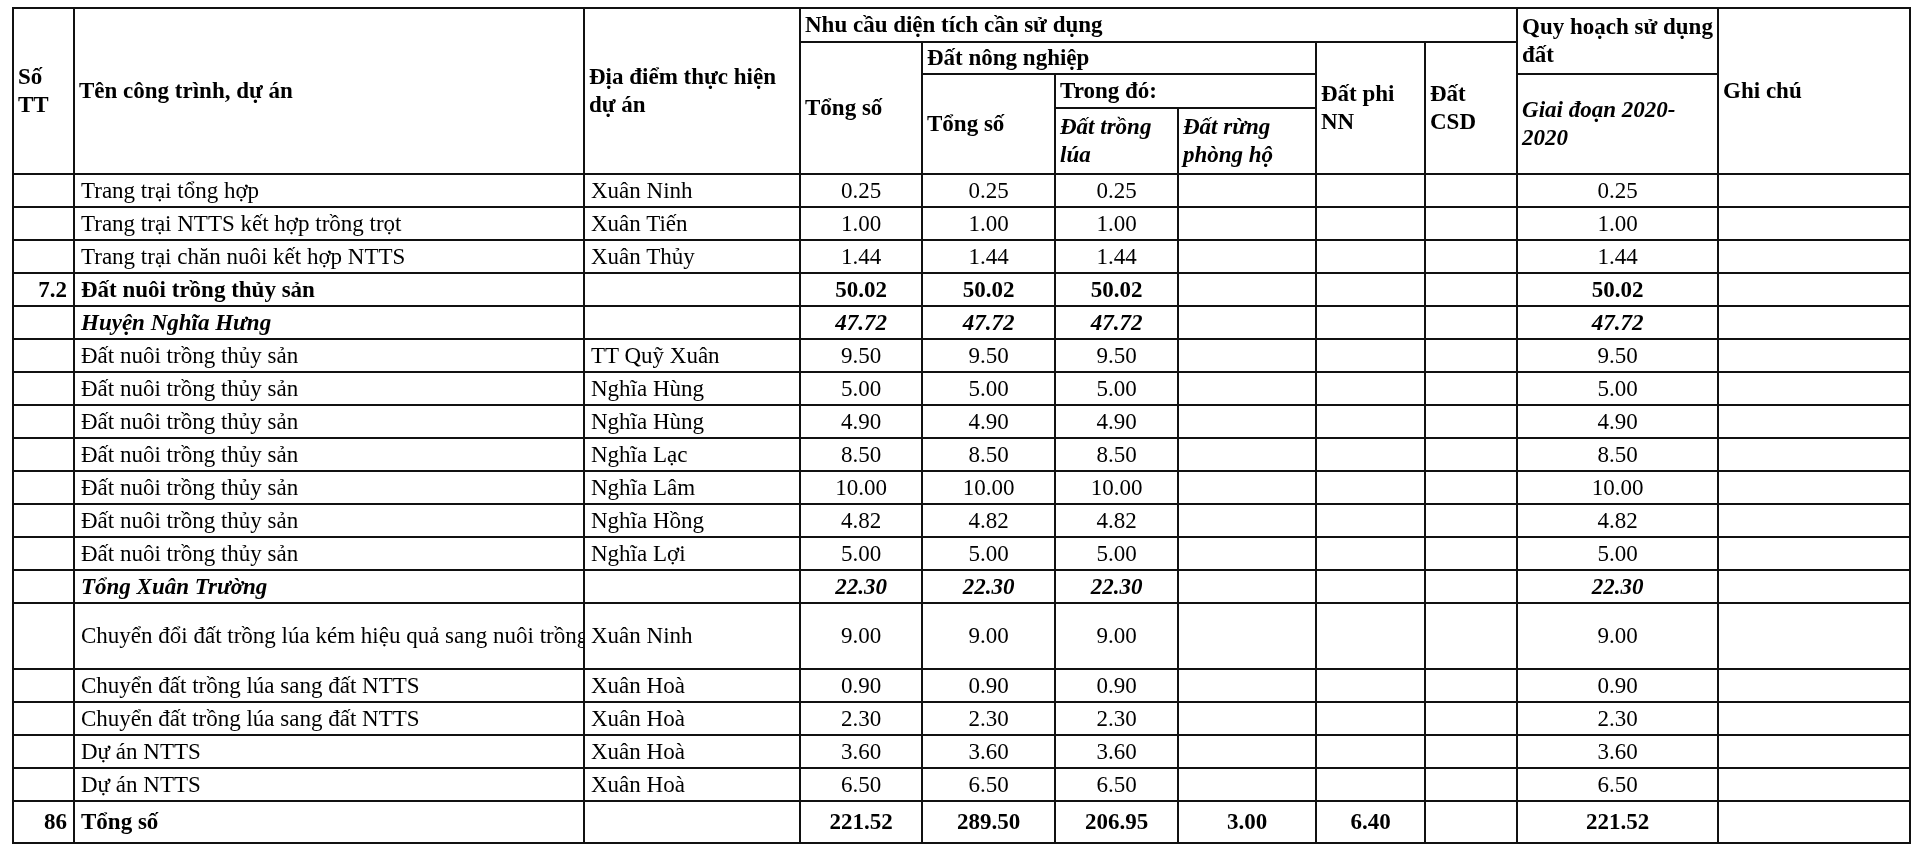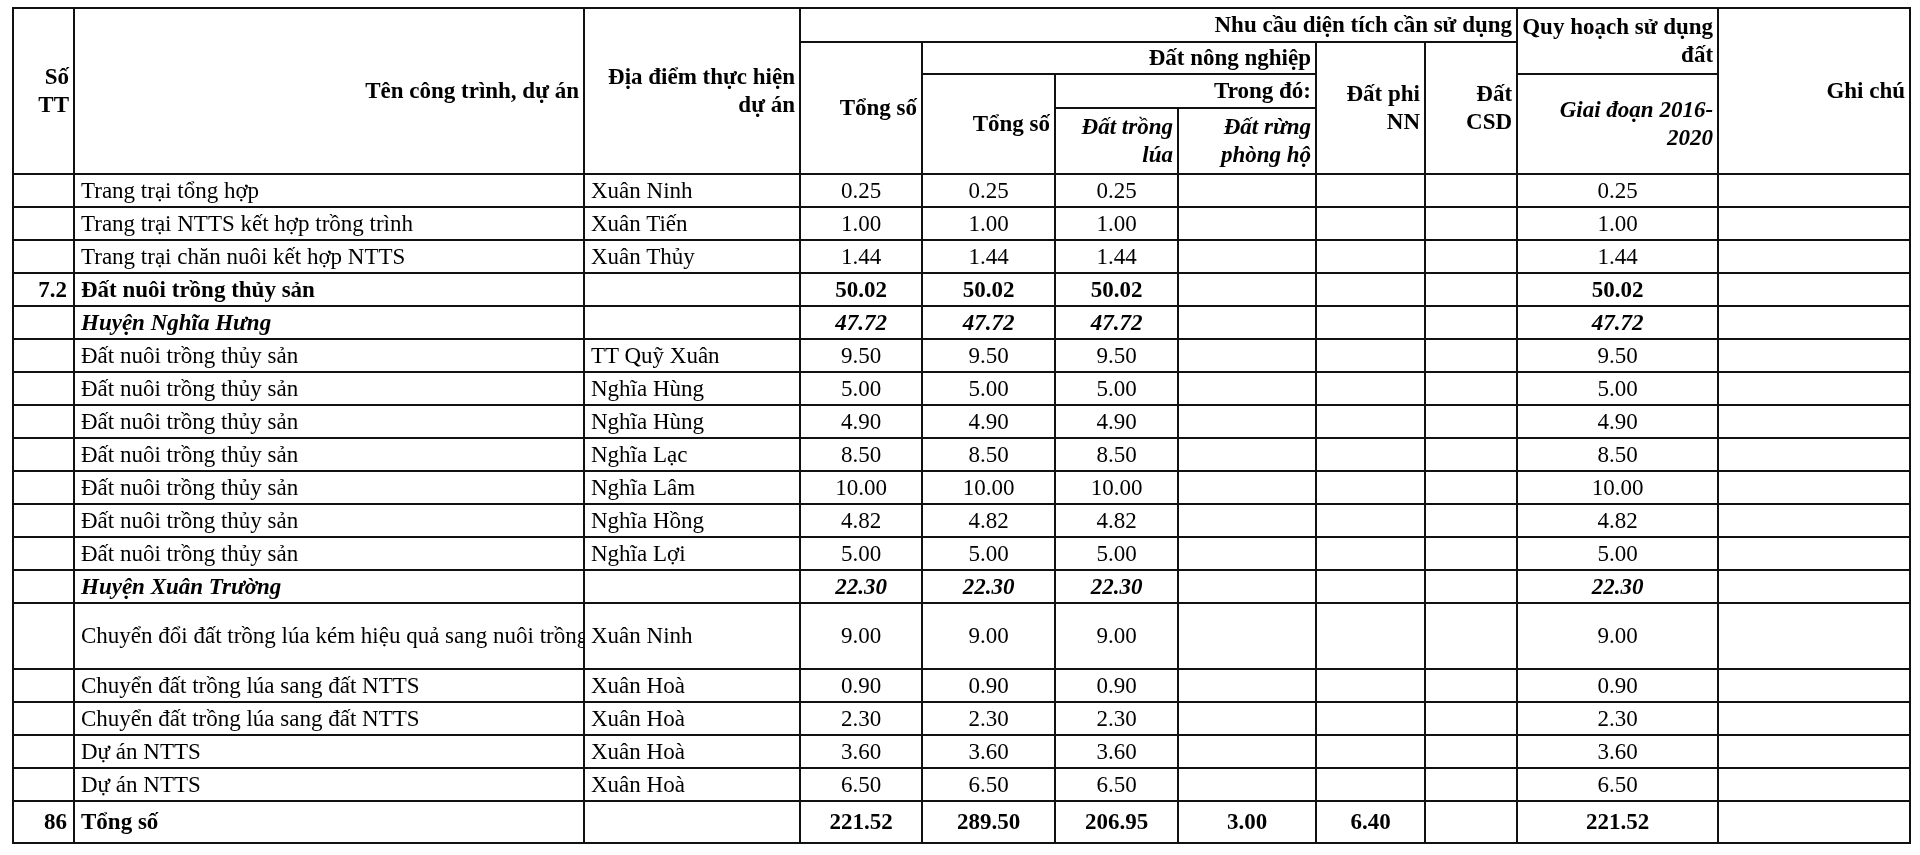--- a/index.html
+++ b/index.html
@@ -12,21 +12,21 @@
     font-size: 23px;
   }
   table.land td, table.land th {
     border: 2px solid #111;
     padding: 0 6px;
     vertical-align: middle;
     overflow: hidden;
     white-space: nowrap;
     line-height: 28px;
   }
-  table.land th { font-weight: bold; text-align: right; white-space: normal; line-height: 28px; padding: 0 4px; }
+  table.land th { font-weight: bold; text-align: left; white-space: normal; line-height: 28px; padding: 0 4px; }
   th.it { font-weight: normal; font-style: italic; }
   td.num { text-align: center; }
   td.stt { text-align: right; font-weight: bold; }
   td.name, td.loc { text-align: left; padding-left: 8px; }
   td.wrap { white-space: normal; line-height: 32px; }
   tr.hr1 { height: 34px; }
   tr.hr2 { height: 32px; }
   tr.hr3 { height: 34px; }
   tr.hr4 { height: 66px; }
   tr.row { height: 33px; }
@@ -63,21 +63,21 @@
     </tr>
     <tr class="hr2">
       <th rowspan="3">Tổng số</th>
       <th colspan="3">Đất nông nghiệp</th>
       <th rowspan="3">Đất phi NN</th>
       <th rowspan="3">Đất CSD</th>
     </tr>
     <tr class="hr3">
       <th rowspan="2">Tổng số</th>
       <th colspan="2">Trong đó:</th>
-      <th rowspan="2" class="it">Giai đoạn 2016-2020</th>
+      <th rowspan="2" class="it">Giai đoạn 2020-2020</th>
     </tr>
     <tr class="hr4">
       <th class="it">Đất trồng lúa</th>
       <th class="it">Đất rừng phòng hộ</th>
     </tr>
   </thead>
   <tbody id="tbody">
       <tr class="row">
         <td class="stt"></td>
         <td class="name">Trang trại tổng hợp</td>
@@ -86,21 +86,21 @@
         <td class="num">0.25</td>
         <td class="num">0.25</td>
         <td class="num"></td>
         <td class="num"></td>
         <td class="num"></td>
         <td class="num">0.25</td>
         <td class="num"></td>
       </tr>
       <tr class="row">
         <td class="stt"></td>
-        <td class="name">Trang trại NTTS kết hợp trồng trình</td>
+        <td class="name">Trang trại NTTS kết hợp trồng trọt</td>
         <td class="loc">Xuân Tiến</td>
         <td class="num">1.00</td>
         <td class="num">1.00</td>
         <td class="num">1.00</td>
         <td class="num"></td>
         <td class="num"></td>
         <td class="num"></td>
         <td class="num">1.00</td>
         <td class="num"></td>
       </tr>
@@ -229,21 +229,21 @@
         <td class="num">5.00</td>
         <td class="num">5.00</td>
         <td class="num"></td>
         <td class="num"></td>
         <td class="num"></td>
         <td class="num">5.00</td>
         <td class="num"></td>
       </tr>
       <tr class="row bolditalic">
         <td class="stt"></td>
-        <td class="name">Huyện Xuân Trường</td>
+        <td class="name">Tổng Xuân Trường</td>
         <td class="loc"></td>
         <td class="num">22.30</td>
         <td class="num">22.30</td>
         <td class="num">22.30</td>
         <td class="num"></td>
         <td class="num"></td>
         <td class="num"></td>
         <td class="num">22.30</td>
         <td class="num"></td>
       </tr>

